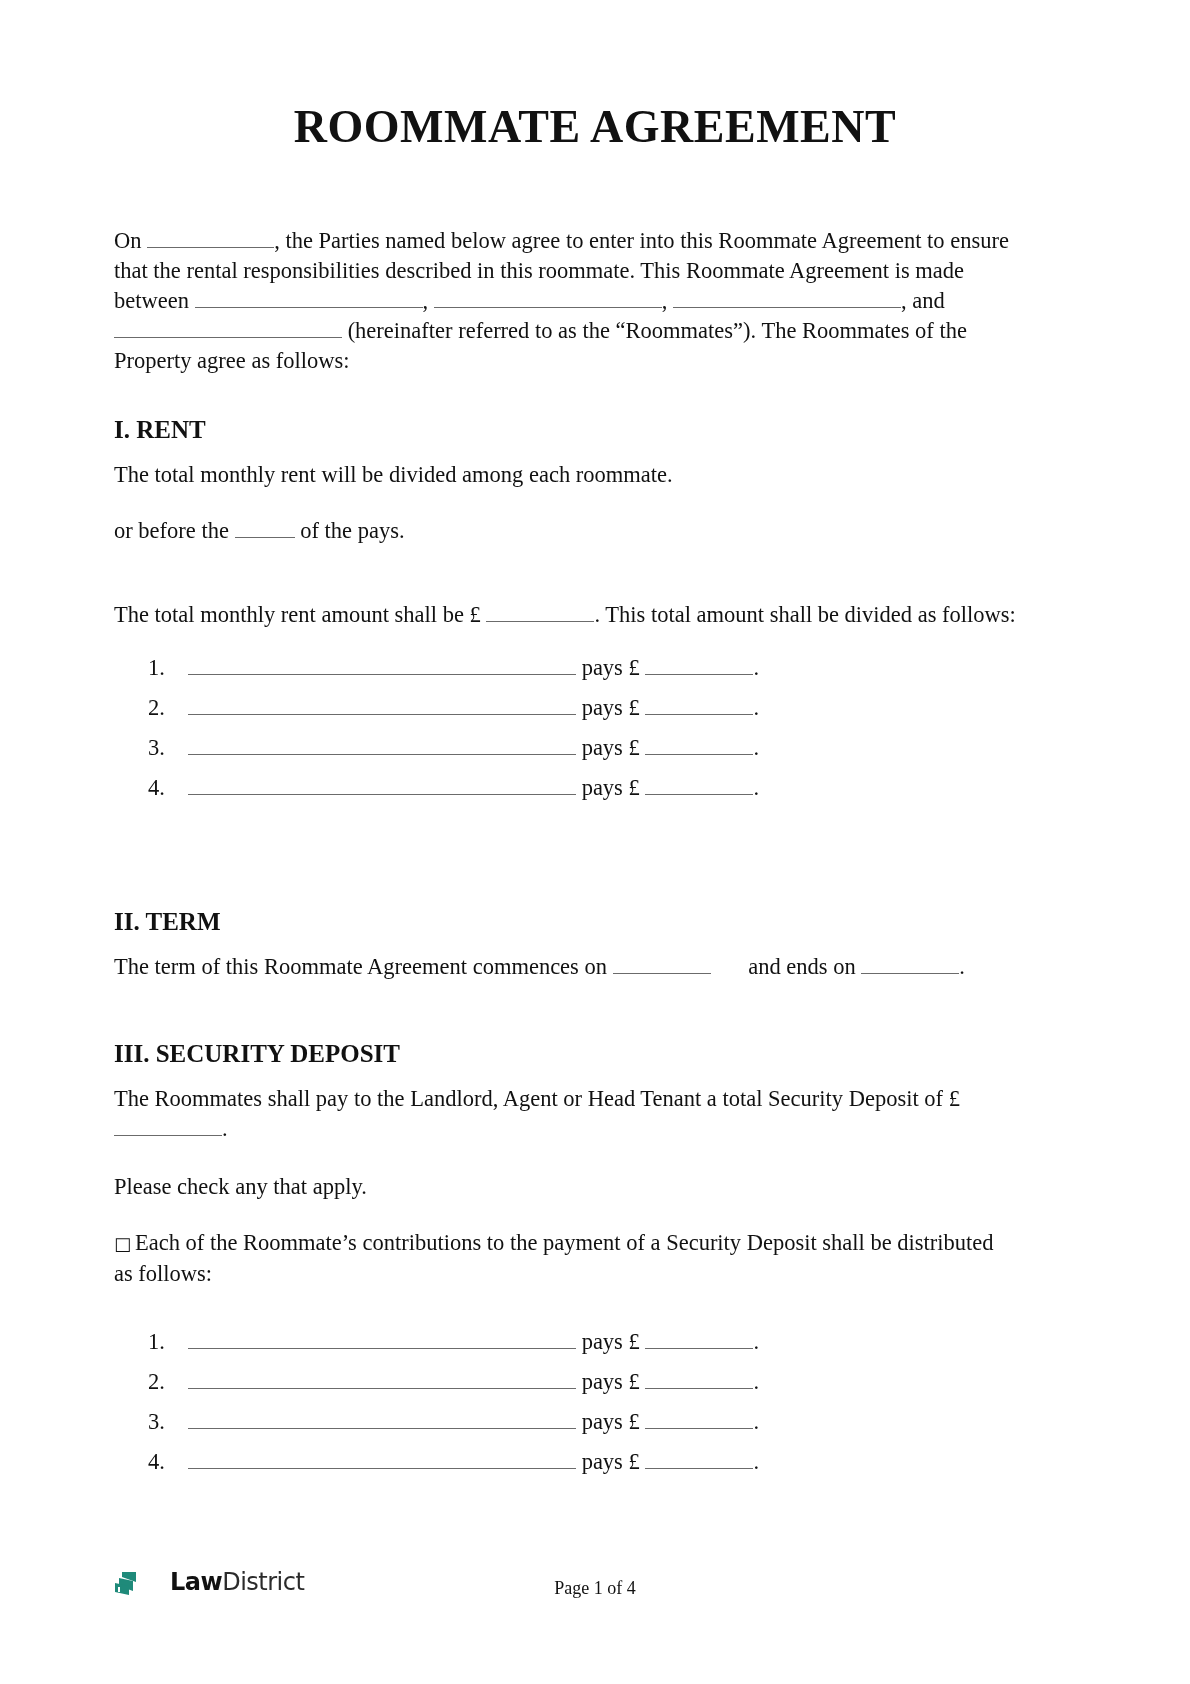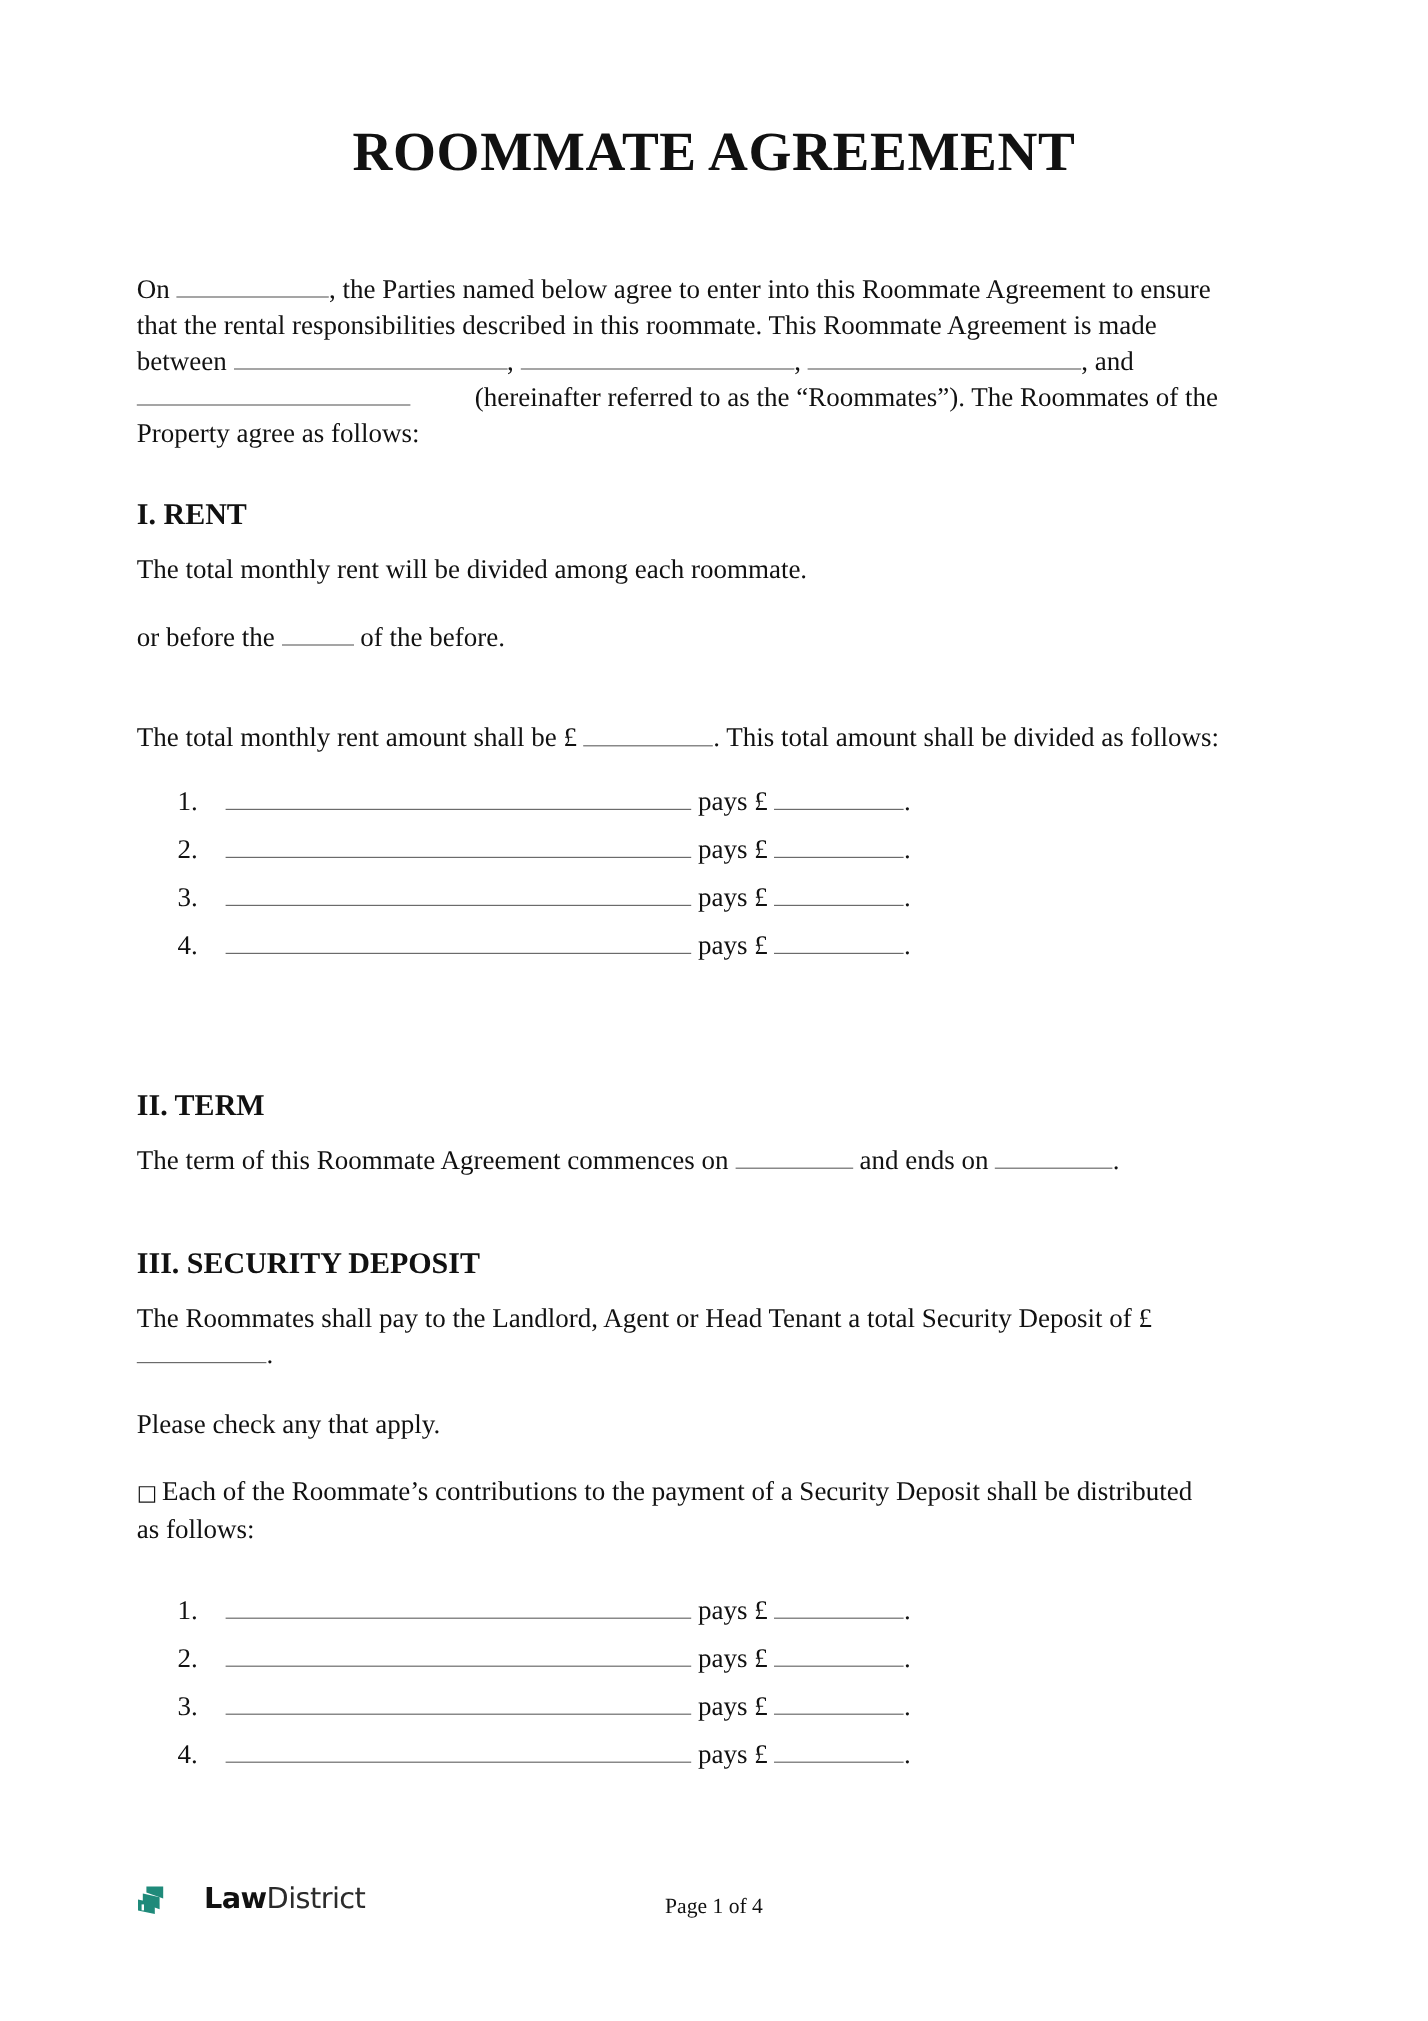--- a/index.html
+++ b/index.html
@@ -38,45 +38,45 @@
 
   <div class="para" style="top:226px;">
     <div>
       <span style="white-space: pre;">On </span><span class="blank b-date"></span><span style="white-space: pre;">, the Parties named below agree to enter into this Roommate Agreement to ensure</span>
     </div>
     <div style="white-space: pre;">that the rental responsibilities described in this roommate. This Roommate Agreement is made</div>
     <div>
       <span style="white-space: pre;">between </span><span class="blank b-name"></span><span style="white-space: pre;">, </span><span class="blank b-name"></span><span style="white-space: pre;">, </span><span class="blank b-name"></span><span style="white-space: pre;">, and</span>
     </div>
     <div>
-      <span class="blank b-name2"></span><span style="white-space: pre; margin-left: 48px;"> (hereinafter referred to as the “Roommates”). The Roommates of the</span>
+      <span class="blank b-name2"></span><span style="white-space: pre;"> (hereinafter referred to as the “Roommates”). The Roommates of the</span>
     </div>
     <div style="white-space: pre;">Property agree as follows:</div>
   </div>
 
   <h2 class="heading" style="top: 416px; white-space: pre;">I. RENT</h2>
   <div class="para" style="top: 460px; white-space: pre;">The total monthly rent will be divided among each roommate.</div>
   <div class="para" style="top:516px;">
     <div>
-      <span style="white-space: pre;">or before the </span><span class="blank b-day"></span><span style="white-space: pre;"> of the before.</span>
+      <span style="white-space: pre;">or before the </span><span class="blank b-day"></span><span style="white-space: pre;"> of the pays.</span>
     </div>
   </div>
   <div class="para" style="top:600px;">
     <span style="white-space: pre;">The total monthly rent amount shall be £ </span><span class="blank b-amt"></span><span style="white-space: pre;">. This total amount shall be divided as follows:</span>
   </div>
   <ul class="list" style="top:648px;">
     <li><span class="num" style="white-space: pre;">1.</span><span class="blank b-payer"></span><span style="white-space: pre;"> pays £ </span><span class="blank b-pay"></span><span style="white-space: pre;">.</span></li>
     <li><span class="num" style="white-space: pre;">2.</span><span class="blank b-payer"></span><span style="white-space: pre;"> pays £ </span><span class="blank b-pay"></span><span style="white-space: pre;">.</span></li>
     <li><span class="num" style="white-space: pre;">3.</span><span class="blank b-payer"></span><span style="white-space: pre;"> pays £ </span><span class="blank b-pay"></span><span style="white-space: pre;">.</span></li>
     <li><span class="num" style="white-space: pre;">4.</span><span class="blank b-payer"></span><span style="white-space: pre;"> pays £ </span><span class="blank b-pay"></span><span style="white-space: pre;">.</span></li>
   </ul>
 
   <h2 class="heading" style="top: 908px; white-space: pre;">II. TERM</h2>
   <div class="para" style="top:952px;">
-    <span style="white-space: pre;">The term of this Roommate Agreement commences on </span><span class="blank b-term"></span><span style="white-space: pre;"> and ends on </span><span class="blank b-term"></span><span style="white-space: pre;">.</span>
+    <span style="white-space: pre;">The term of this Roommate Agreement commences on </span><span class="blank b-term"></span><span style="white-space: pre; margin-left: 32px;"> and ends on </span><span class="blank b-term"></span><span style="white-space: pre;">.</span>
   </div>
 
   <h2 class="heading" style="top: 1040px; white-space: pre;">III. SECURITY DEPOSIT</h2>
   <div class="para" style="top: 1172px; white-space: pre;">Please check any that apply.</div>
   <div class="para" style="top:1084px;">
     <div style="white-space: pre;">The Roommates shall pay to the Landlord, Agent or Head Tenant a total Security Deposit of £</div>
     <div><span class="blank b-amt"></span><span style="white-space: pre;">.</span></div>
   </div>
   <div class="para" style="top:1228px;">
     <div>

